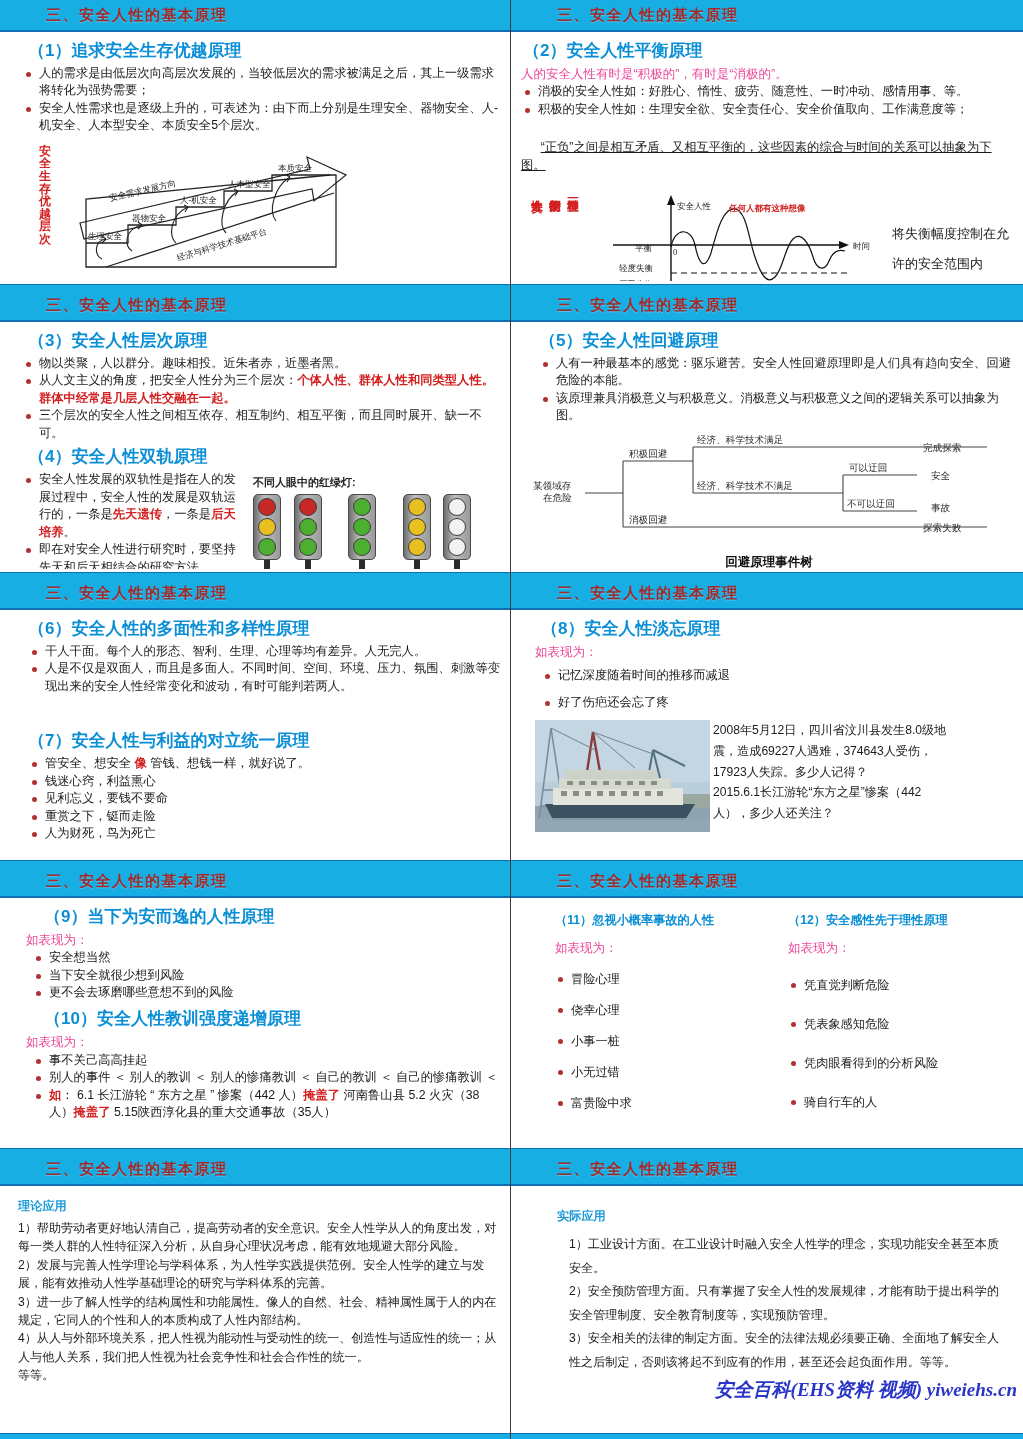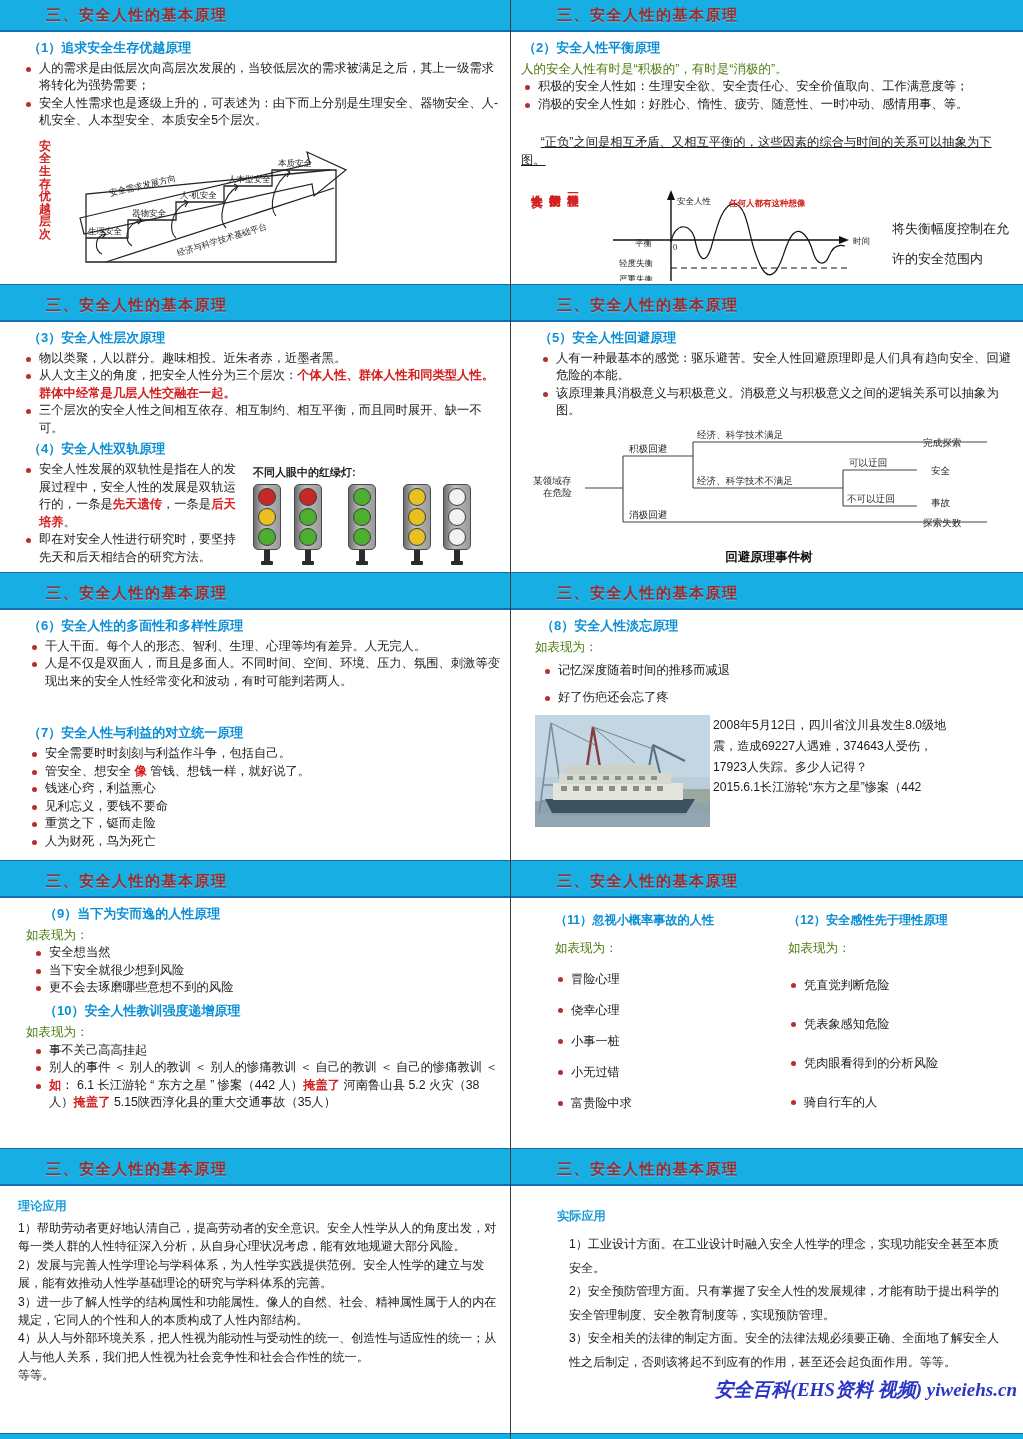--- a/index.html
+++ b/index.html
@@ -44,22 +44,22 @@
   }
   .slide-body { position: relative; padding: 6px 10px 0 14px; height: calc(100% - 30px); }
   .footer-bar {
     position: absolute; left: 0; right: 0; bottom: 0; height: 9px;
     background: linear-gradient(#ffffff 0%, #ffffff 30%, #17AEE3 30%, #17AEE3 100%);
   }
   .footer-bar::before {
     content:""; position:absolute; left:0; right:0; top:3px; height:1px; background:#0f6fb5;
   }
 
-  .sec-head { color: #0A8FD6; font-weight: bold; font-size: 13px; margin: 3px 0 3px 14px; }
-  .plain { font-size: 12.5px; color:#4d7c0f; line-height: 1.45; }
+  .sec-head { color: #0A8FD6; font-weight: bold; font-size: 17px; margin: 3px 0 3px 14px; }
+  .plain { font-size: 12.5px; color:#ec4899; line-height: 1.45; }
   ul.bul { list-style: none; margin: 0 0 0 8px; }
   ul.bul > li {
     position: relative; padding-left: 17px; font-size: 12.3px; color:#1b1b1b;
     line-height: 1.42; margin-bottom: 0px;
   }
   ul.bul > li::before {
     content: ""; position: absolute; left: 4px; top: 7px;
     width: 5px; height: 5px; border-radius: 50%; background: #B23030;
   }
   ul.bul.sp > li { margin-bottom: 9px; }
@@ -191,22 +191,22 @@
   </div>
 
   <div class="slide r">
     <div class="slide-header">
       <div class="slide-title">三、安全人性的基本原理</div>
     </div>
     <div class="slide-body" style="padding-left:10px">
       <div class="sec-head" style="margin-left:2px">（2）安全人性平衡原理</div>
       <div class="plain">人的安全人性有时是“积极的”，有时是“消极的”。</div>
       <ul class="bul" style="margin-left:0">
+        <li>消极的安全人性如：好胜心、惰性、疲劳、随意性、一时冲动、感情用事、等。</li>
         <li>积极的安全人性如：生理安全欲、安全责任心、安全价值取向、工作满意度等；</li>
-        <li>消极的安全人性如：好胜心、惰性、疲劳、随意性、一时冲动、感情用事、等。</li>
       </ul>
       <div class="para" style="margin-top:20px; text-indent:1.6em">“正负”之间是相互矛盾、又相互平衡的，这些因素的综合与时间的关系可以抽象为下图。</div>
 
       <div class="wave-wrap">
         <div class="wave-vlabels">
           <span>安全人性</span>
           <span>平衡控制的</span>
           <span>一种模型</span>
         </div>
         <svg style="position:absolute;left:92px;top:2px" width="280" height="106" viewBox="0 0 280 106">
@@ -366,21 +366,20 @@
       <div class="slide-title">三、安全人性的基本原理</div>
     </div>
     <div class="slide-body">
       <div class="sec-head">（6）安全人性的多面性和多样性原理</div>
       <ul class="bul" style="margin-left:14px">
         <li>干人干面。每个人的形态、智利、生理、心理等均有差异。人无完人。</li>
         <li>人是不仅是双面人，而且是多面人。不同时间、空间、环境、压力、氛围、刺激等变现出来的安全人性经常变化和波动，有时可能判若两人。</li>
       </ul>
       <div class="sec-head" style="margin-top:34px">（7）安全人性与利益的对立统一原理</div>
       <ul class="bul" style="margin-left:14px">
-        <li>安全需要时时刻刻与利益作斗争，包括自己。</li>
         <li><span>管安全、想安全 </span><span class="red">像</span><span> 管钱、想钱一样，就好说了。</span></li>
         <li>钱迷心窍，利益熏心</li>
         <li>见利忘义，要钱不要命</li>
         <li>重赏之下，铤而走险</li>
         <li>人为财死，鸟为死亡</li>
       </ul>
       <div class="footer-bar"></div>
     </div>
   </div>
 
@@ -439,20 +438,21 @@
                 <rect x="116" y="61" width="6" height="4"></rect>
             </g>
             <rect x="0" y="98" width="175" height="14" fill="#93a7b2" opacity=".85"></rect>
           </svg>
         </div>
         <div class="ph-txt">
           <div>2008年5月12日，四川省汶川县发生8.0级地</div>
           <div>震，造成69227人遇难，374643人受伤，</div>
           <div>17923人失踪。多少人记得？</div>
           <div>2015.6.1长江游轮“东方之星”惨案（442</div>
+          <div>人），多少人还关注？</div>
         </div>
       </div>
       <div class="footer-bar"></div>
     </div>
   </div>
 
   <div class="slide">
     <div class="slide-header">
       <div class="slide-title">三、安全人性的基本原理</div>
     </div>

